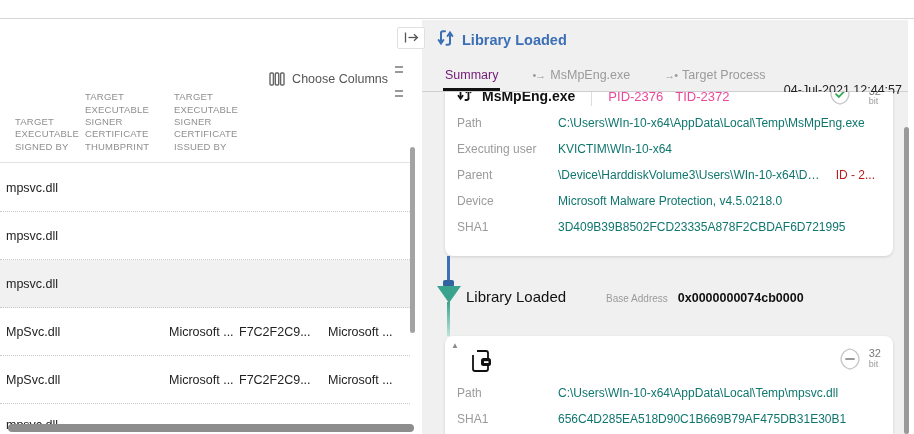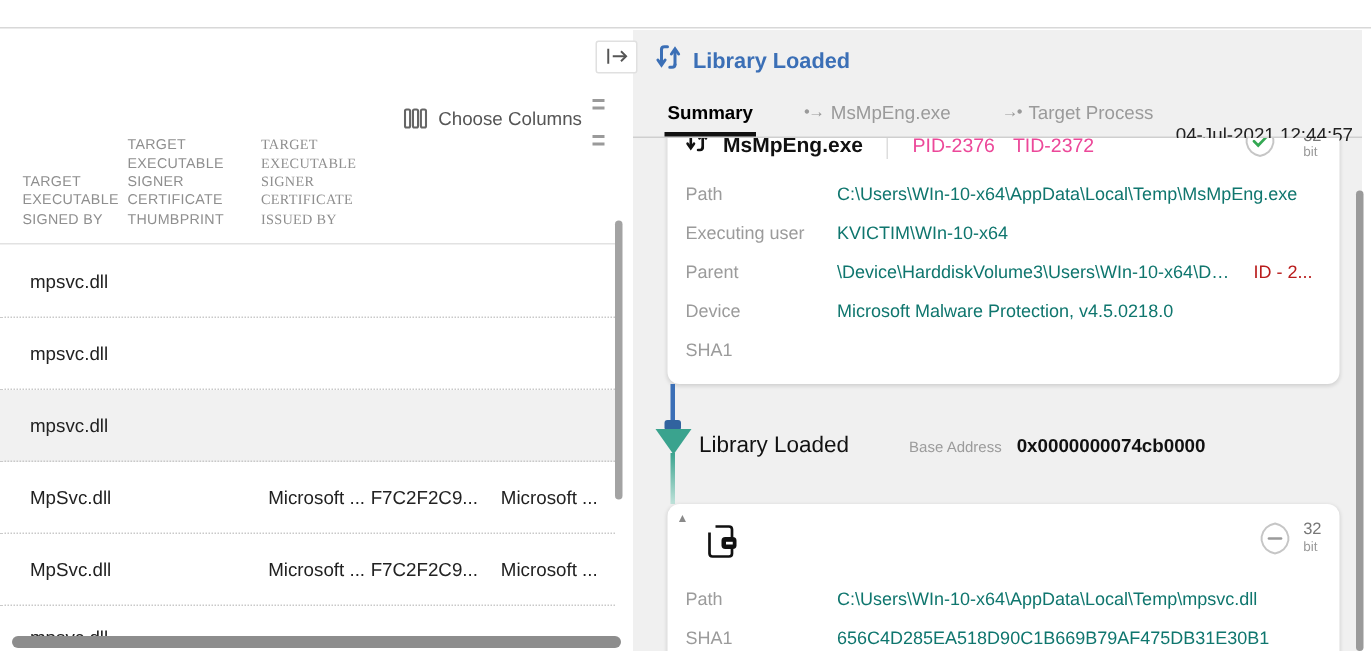--- a/index.html
+++ b/index.html
@@ -11,61 +11,61 @@
   .topstrip { position:absolute; left:0; top:0; width:914px; height:19px; background:#fff; border-bottom:1px solid #d8d8d8; z-index:5;}
 
   
   .left-panel { position:absolute; left:0; top:20px; width:422px; height:414px; background:#fff; }
   .choose-cols { position:absolute; top:12px; right:34px; display:flex; align-items:center; gap:7px;
                  background:none; border:none; color:#555; font-size:12.5px; font-family:inherit; cursor:pointer;margin-top:40px;}
   .cols-icon svg { display:block; }
   .thead { position:absolute; left:0; top:40px; width:410px; height:103px; padding-left:15px;
            display:flex; align-items:flex-end; border-bottom:1px solid #e2e2e2;}
   .th { color:#8f8f8f; font-size:9.5px; letter-spacing:.2px; line-height:1.3; padding-bottom:9px; padding-right:8px;}
-  .th-1 { width:163px; } .th-2 { width:70px; } .th-3 { width:89px; } .th-4 { width:78px;font-family:Liberation Serif, serif; }
+  .th-1 { width:163px; } .th-2 { width:70px; } .th-3 { width:89px; } .th-4 { width:78px; }
   .clipped-col { position:absolute; left:395px; top:46px; width:9px; height:26px; }
   .clipped-col i { display:block; width:8px; height:2px; background:#9a9a9a; margin-bottom:3px; }
   .clipped-col i.gap { background:transparent; height:11px; }
   .tbody { position:absolute; left:0; top:144px; width:410px; }
-  .trow { display:flex; align-items:center; height:48px; padding-left:20px; border-bottom:1px dotted #c9c9c9; }
+  .trow { display:flex; align-items:center; height:48px; padding-left:6px; border-bottom:1px dotted #c9c9c9; }
   .trow.selected { background:#f1f1f1; }
   .trow.last { border-bottom:none; height:42px; }
   .td { font-size:12.5px; color:#222; padding-right:8px; white-space:nowrap; overflow:hidden; }
   .td-1 { width:163px; } .td-2 { width:70px; } .td-3 { width:89px; } .td-4 { width:78px; }
   .vscroll-left { position:absolute; left:410px; top:127px; width:5px; height:186px; background:#a3a3a3; border-radius:3px; }
   .hscroll-left { position:absolute; left:8px; top:404px; width:406px; height:8px; background:#8d8d8d; border-radius:4px; }
 
   
   .expand-btn { position:absolute; left:397px; top:27px; width:28px; height:22px; background:#fff;
                 border:1px solid #e0e0e0; border-radius:2px; display:flex; align-items:center; justify-content:center;
                 cursor:pointer; z-index:6; }
 
   
   .right-panel { position:absolute; left:422px; top:20px; width:492px; height:414px; background:#f0f0f0; overflow:hidden; }
   .rp-white-edge { position:absolute; right:0; top:0; width:6px; height:414px; background:#fff; z-index:4; }
   .rp-header { position:absolute; left:15px; top:9px; display:flex; align-items:center; gap:8px; }
   .rp-title { color:#3b6fb6; font-size:14.5px; font-weight:bold; }
   .tabbar { position:absolute; left:0; top:37px; width:492px; height:35px; border-bottom:1px solid #cfcfcf; display:flex; align-items:flex-end; padding-left:21px; }
   .tab { display:flex; align-items:center; gap:5px; font-size:12.5px; color:#9a9a9a; padding:0 2px 9px 2px; margin-right:30px; cursor:pointer; }
-  .tab.active { color:#000000; font-weight:bold; border-bottom:3px solid #111; padding-bottom:6px; }
+  .tab.active { color:#701a75; font-weight:normal; border-bottom:3px solid #111; padding-bottom:6px; }
   .tab-glyph { font-size:11px; color:#9a9a9a; letter-spacing:-1px;}
   .rp-date { position:absolute; right:12px; top:63px; font-size:12.5px; color:#222; }
   .rp-content { position:absolute; left:0; top:72px; width:492px; height:342px; overflow:hidden; }
 
   .card { margin:0 21px 0 23px; background:#fff; border-radius:8px; box-shadow:0 1px 3px rgba(0,0,0,.14); position:relative; }
   .card1 { margin-top:-16px; padding:0 12px 10px 12px; }
   .c1-head { display:flex; align-items:center; height:40px; gap:10px; }
   .c1-name { font-size:14px; font-weight:bold; color:#111; }
   .c1-div { width:1px; height:20px; background:#ddd; margin:0 6px; }
   .c1-pids { display:flex; gap:12px; font-size:13px; color:#ec4899; }
   .spacer { flex:1; }
   .bitblock { text-align:left; line-height:1.05; margin-left:8px; }
   .bit-num { font-size:11px; color:#777; }
   .bit-lab { font-size:9px; color:#9a9a9a; }
-  .frow { display:flex; align-items:center; height:26px; }
+  .frow { display:flex; height:26px; }
   .flabel { width:101px; flex:0 0 101px; font-size:12px; color:#9b9b9b; }
   .fvalue { font-size:12px; color:#0f766e; white-space:nowrap; overflow:hidden; text-overflow:ellipsis; }
   .fextra { margin-left:auto; padding-left:10px; padding-right:6px; font-size:12px; color:#b91c1c; white-space:nowrap; }
 
   .flow { position:relative; height:80px; }
   .flow-line { position:absolute; left:25px; top:0; width:3px; height:26px; background:#3b6fb6; }
   .flow-cap { position:absolute; left:21px; top:24px; width:11px; height:7px; background:#31639f; border-radius:2px; }
   .flow-head { position:absolute; left:15px; top:30px; width:0; height:0; border-left:12px solid transparent; border-right:12px solid transparent; border-top:17px solid #3aa38e; }
   .flow-tail { position:absolute; left:25px; top:46px; width:3px; height:34px; background:linear-gradient(#3aa38e,#bfe2da); }
   .flow-text { position:absolute; left:44px; top:32px; display:flex; align-items:baseline; }
@@ -247,20 +247,21 @@
           <span class="flabel">Parent</span>
           <span class="fvalue" style="max-width:268px;">\Device\HarddiskVolume3\Users\WIn-10-x64\Desktop\R-droppe...</span>
           <span class="fextra">ID - 2...</span>
         </div>
         <div class="frow">
           <span class="flabel">Device</span>
           <span class="fvalue">Microsoft Malware Protection, v4.5.0218.0</span>
         </div>
         <div class="frow">
           <span class="flabel">SHA1</span>
+          <span class="fvalue">3D409B39B8502FCD23335A878F2CBDAF6D721995</span>
         </div>
       </div>
 
       <div class="flow">
         <div class="flow-line"></div>
         <div class="flow-cap"></div>
         <div class="flow-head"></div>
         <div class="flow-tail"></div>
         <div class="flow-text">
           <span class="evt-label">Library Loaded</span>

